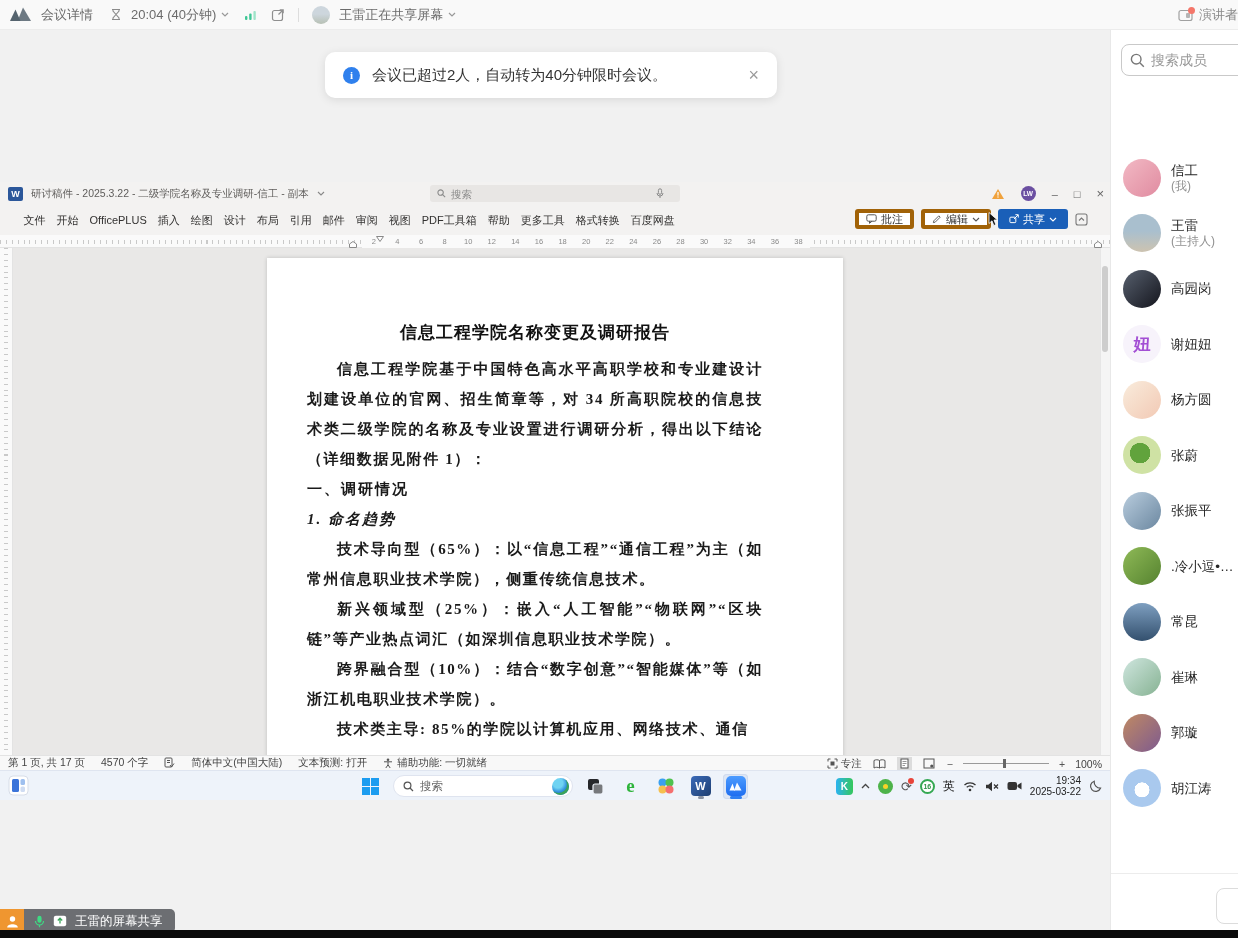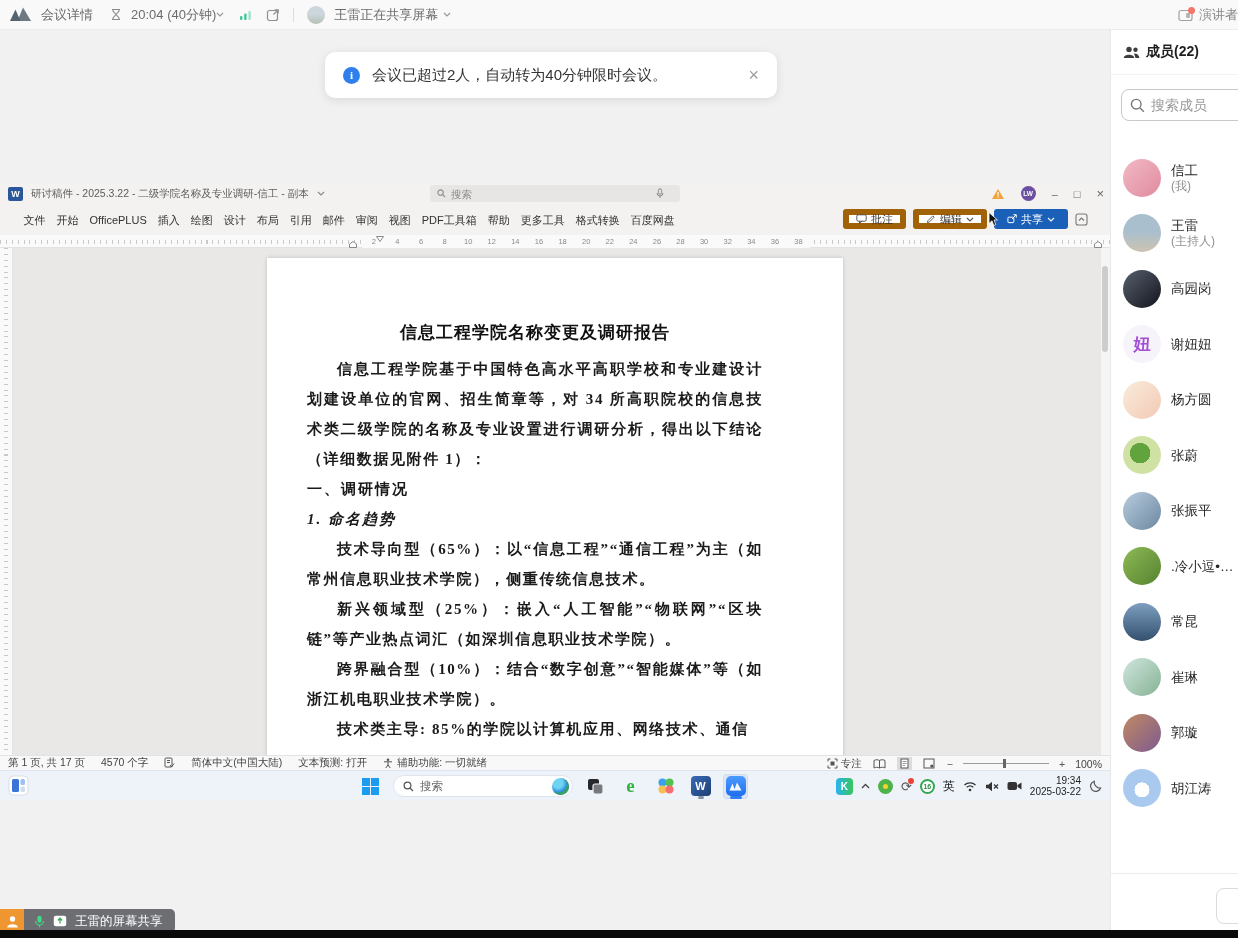--- a/index.html
+++ b/index.html
@@ -49,21 +49,21 @@
   #wsearch input::placeholder { color:#8a8a8a; }
   #wtitle-right { position:absolute; right:6px; top:0; height:23px; display:flex;
     align-items:center; gap:16px; color:#666; font-size:11px; }
   .lw-badge { width:15px; height:15px; border-radius:50%; background:#6b4fa1; color:#fff;
     font-size:6.5px; font-weight:bold; display:flex; align-items:center; justify-content:center; }
 
   #wmenu { position:absolute; left:0; top:23px; width:1110px; height:30px; background:#f3f2f1;
     display:flex; align-items:center; padding-left:18px; }
   .menu-tab { font-size:11px; color:#323130; padding:0 5.5px; line-height:30px; white-space:nowrap; }
   #ribbon-btns { position:absolute; right:22px; top:27px; display:flex; gap:7px; align-items:center; }
-  .rbtn { height:20px; border:6px solid #a16207; background:#fff; border-radius:3px;
+  .rbtn { height:20px; border:4px solid #a16207; background:#fff; border-radius:3px;
     display:flex; align-items:center; gap:4px; padding:0 7px; font-size:11px; color:#333; }
   .rbtn.blue { background:#1a5fb8; border-color:#1a5fb8; color:#fff; }
 
   #wruler { position:absolute; left:0; top:53px; width:1110px; height:13px; background:#fafafa;
     border-bottom:1px solid #e3e3e3;
     background-image:repeating-linear-gradient(90deg,#c9c9c9 0 1px,transparent 1px 5.9px);
     background-size:100% 4px; background-position:0 5px; background-repeat:no-repeat; }
   #ruler-nums { position:absolute; left:362px; top:0; display:flex; height:13px; }
   .ruler-num { width:23.6px; text-align:center; font-size:7.5px; color:#8a8a8a; line-height:13px;
     background:#fafafa; }
@@ -181,21 +181,21 @@
         <path d="M0 14 L5.5 2.5 L10.5 14 Z" fill="#55636e"></path>
         <path d="M7.5 14 L13 0.5 L21 14 Z" fill="#55636e" opacity=".85"></path>
       </svg>
   </span>
   <span>会议详情</span>
   <span style="margin-left:8px">
     <svg width="12" height="13" viewBox="0 0 12 13">
         <path d="M2 1.5 h8 M2 11.5 h8 M3 1.5 v1.5 l3 3.5 3 -3.5 v-1.5 M3 11.5 v-1.5 l3 -3.5 3 3.5 v1.5" fill="none" stroke="#8a8a8a" stroke-width="1.1"></path>
       </svg>
   </span>
-  <span class="flex" style="">
+  <span class="flex" style="gap:5px">
     <span>20:04 (40分钟)</span>
     <svg class="chev" viewBox="0 0 8 5">
         <path d="M1 1 L4 4 L7 1" fill="none" stroke="#999" stroke-width="1.2"></path>
       </svg>
   </span>
   <span style="margin-left:6px">
     <svg width="14" height="12" viewBox="0 0 14 12">
         <rect x="1" y="7" width="2.4" height="4" rx="1" fill="#3fc796"></rect>
         <rect x="5.2" y="4.5" width="2.4" height="6.5" rx="1" fill="#3fc796"></rect>
         <rect x="9.4" y="2" width="2.4" height="9" rx="1" fill="#9fe4c9"></rect>
@@ -530,29 +530,20 @@
       <svg width="14" height="12" viewBox="0 0 14 12">
           <rect x="0.8" y="0.8" width="12.4" height="10.4" rx="2" fill="#fff"></rect>
           <path d="M7 8.5 V3.5 M4.8 5.5 L7 3.2 L9.2 5.5" fill="none" stroke="#3ba65a" stroke-width="1.3"></path>
         </svg>
       <span>王雷的屏幕共享</span>
     </span>
   </div>
 </div>
 
 <div id="members">
-  <div id="mp-header">
-    <svg width="17" height="13" viewBox="0 0 17 13">
-        <circle cx="6" cy="3.4" r="2.7" fill="#3d3d3d"></circle>
-        <path d="M0.8 12 C0.8 7.6 11.2 7.6 11.2 12 Z" fill="#3d3d3d"></path>
-        <circle cx="12.5" cy="3.8" r="2.2" fill="#3d3d3d"></circle>
-        <path d="M11 7.4 C14 7.2 16.3 9 16.3 12 H12.5" fill="#3d3d3d"></path>
-      </svg>
-    <span id="mp-title">成员(22)</span>
-  </div>
   <div id="mp-search">
     <svg width="15" height="15" viewBox="0 0 15 15">
         <circle cx="6.2" cy="6.2" r="4.8" fill="none" stroke="#777" stroke-width="1.4"></circle>
         <path d="M9.8 9.8 L13.8 13.8" stroke="#777" stroke-width="1.4"></path>
       </svg>
     <input type="text" placeholder="搜索成员" style="">
   </div>
   <div id="mp-list">
 
       <div class="m-row">

